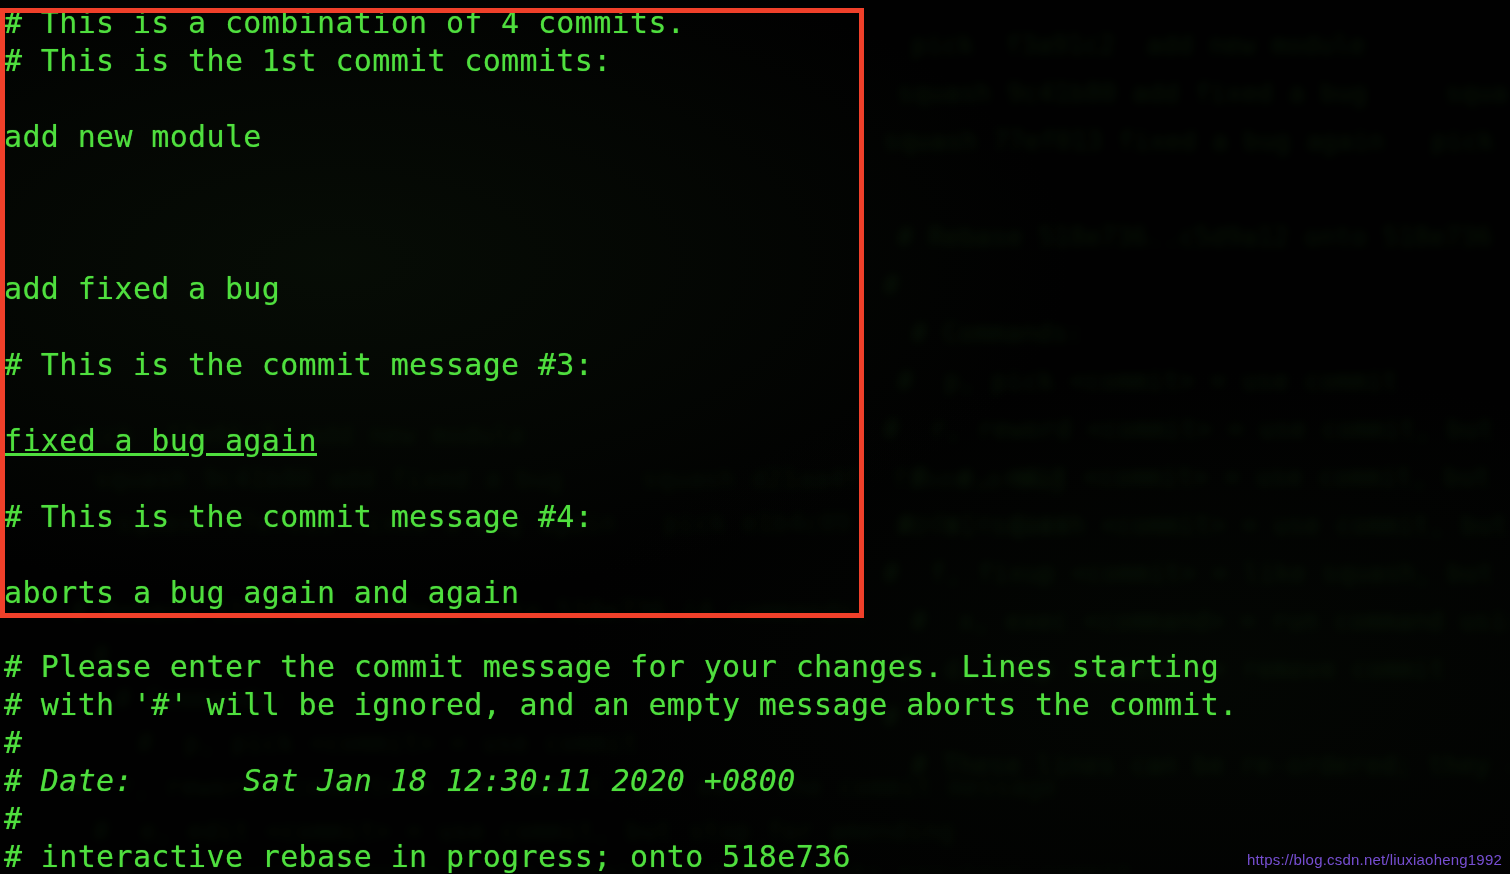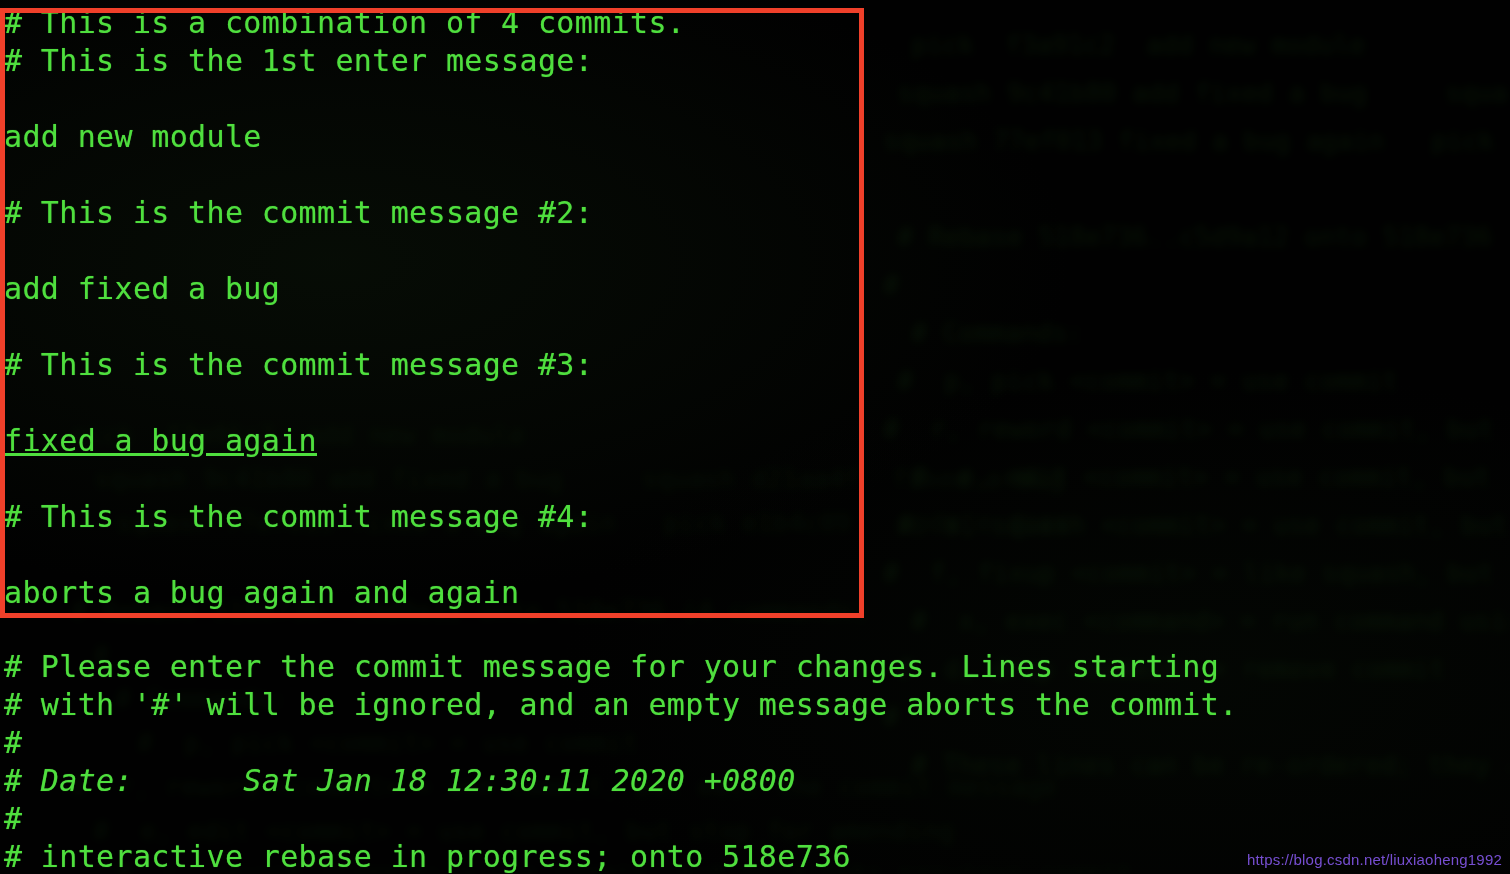--- a/index.html
+++ b/index.html
@@ -129,25 +129,24 @@
       <div class="ghost-line" style="left: 880px; top: 606px;">  #  x, exec &lt;command&gt; = run command using shell</div>
       <div class="ghost-line" style="left: 866px; top: 654px;">  #  d, drop &lt;commit&gt; = remove commit</div>
       <div class="ghost-line" style="left: 852px; top: 702px;">  #</div>
       <div class="ghost-line" style="left: 880px; top: 750px;">  # These lines can be re-ordered; they are executed from top to bottom.</div>
     </div>
 
   <div class="vignette"></div>
 
   <div class="text-layer" id="text-layer">
       <div class="tline" style="top: 6px;"># This is a combination of 4 commits.</div>
-      <div class="tline" style="top: 44px;"># This is the 1st enter message:</div>
+      <div class="tline" style="top: 44px;"># This is the 1st commit commits:</div>
       <div class="tline" style="top: 82px;"></div>
       <div class="tline" style="top: 120px;">add new module</div>
       <div class="tline" style="top: 158px;"></div>
-      <div class="tline" style="top: 196px;"># This is the commit message #2:</div>
       <div class="tline" style="top: 234px;"></div>
       <div class="tline" style="top: 272px;">add fixed a bug</div>
       <div class="tline" style="top: 310px;"></div>
       <div class="tline" style="top: 348px;"># This is the commit message #3:</div>
       <div class="tline" style="top: 386px;"></div>
       <div class="tline" style="top: 424px; text-decoration: underline;">fixed a bug again</div>
       <div class="tline" style="top: 462px;"></div>
       <div class="tline" style="top: 500px;"># This is the commit message #4:</div>
       <div class="tline" style="top: 538px;"></div>
       <div class="tline" style="top: 576px;">aborts a bug again and again</div>

